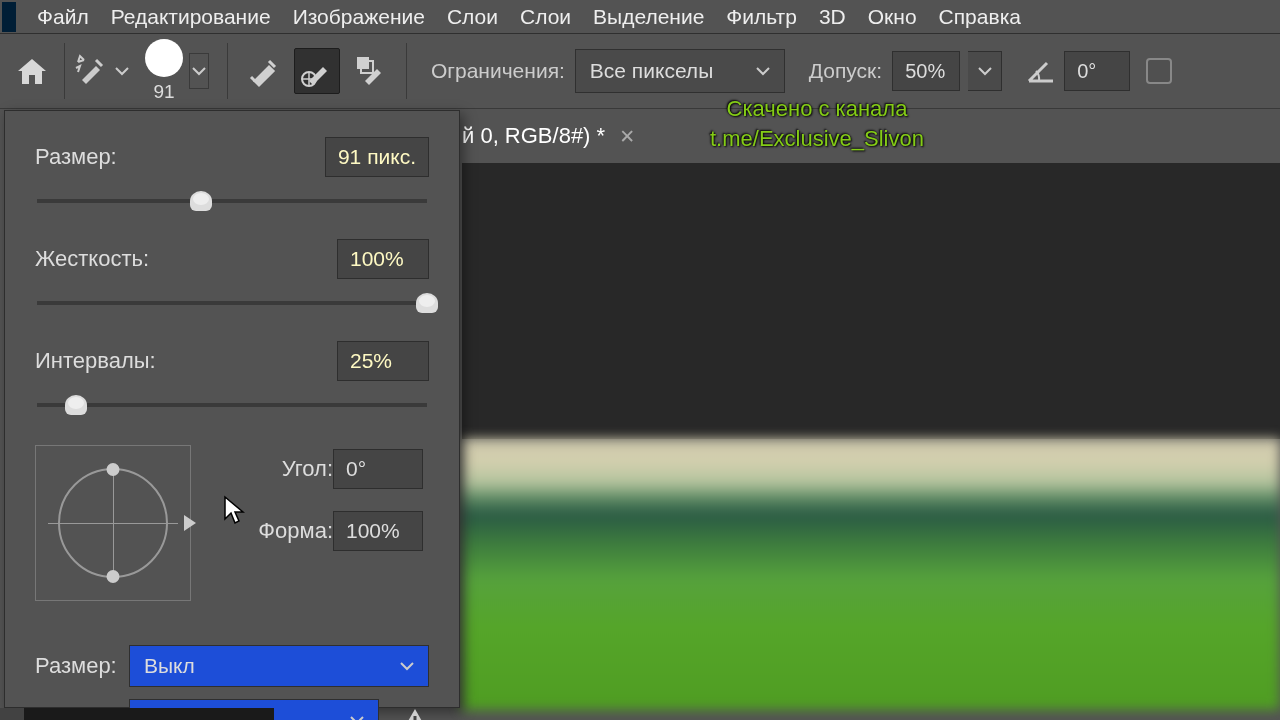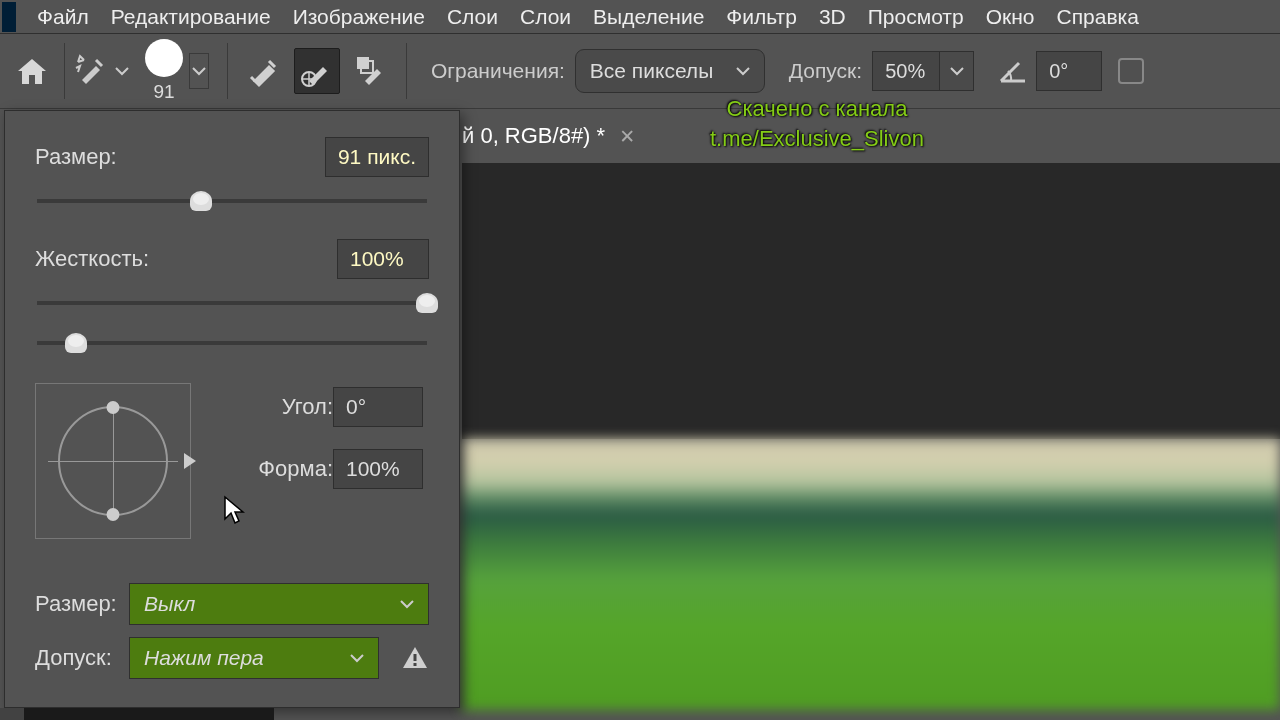--- a/index.html
+++ b/index.html
@@ -72,21 +72,21 @@
 
   .angle-fields { margin-left:66px; display:flex; flex-direction:column; gap:22px; margin-top:6px;}
   .af-row { display:flex; align-items:center; }
   .af-label { color:#ddd; font-size:22px; min-width:76px; text-align:right;}
   .af-val { min-width:90px; height:40px; background:#454545; border:1px solid #2e2e2e; color:#ddd; font-size:21px; display:flex; align-items:center; padding:0 12px;}
 
   .cursor { position:absolute; left:218px; top:384px; width:22px; height:30px; z-index:50;}
 
   .combo-row { display:flex; align-items:center; gap:12px; margin-top:20px;}
   .combo-label { color:#ddd; font-size:22px; min-width:82px;}
-  .combo { flex:1; height:42px; background:#4d7c0f; border:1px solid #2f2f2f; display:flex; align-items:center; padding:0 14px; color:#ddd; font-size:21px;font-style:italic;}
+  .combo { flex:1; height:42px; background:#1d4ed8; border:1px solid #2f2f2f; display:flex; align-items:center; padding:0 14px; color:#ddd; font-size:21px;}
   .combo .cchev { margin-left:auto;}
   .warn { width:28px; height:28px; margin-left:10px;}
 
   .tools-strip { position:absolute; left:0; top:708px; width:24px; height:12px; background:#424242;}
   .footer-bar { position:absolute; left:24px; top:708px; width:250px; height:12px; background:#1a1a1a;}
 
   svg { display:block; }
 </style>
 </head>
 <body>
@@ -94,21 +94,20 @@
 <div class="menubar">
   <div class="ps-logo"></div>
   <div class="menu-item">Файл</div>
   <div class="menu-item">Редактирование</div>
   <div class="menu-item">Изображение</div>
   <div class="menu-item">Слои</div>
   <div class="menu-item">Слои</div>
   <div class="menu-item">Выделение</div>
   <div class="menu-item">Фильтр</div>
   <div class="menu-item">3D</div>
-  <div class="menu-item">Просмотр</div>
   <div class="menu-item">Окно</div>
   <div class="menu-item">Справка</div>
 </div>
 
 <div class="optbar">
   <div class="home-btn">
     <svg width="34" height="30" viewBox="0 0 34 30">
         <path d="M17 3 L31 15 L27 15 L27 28 L20 28 L20 19 L14 19 L14 28 L7 28 L7 15 L3 15 Z" fill="#d8d8d8"></path>
       </svg>
   </div>
@@ -160,31 +159,31 @@
     <svg width="36" height="36" viewBox="0 0 36 36">
         <path d="M12 28 L24 16 L28 20 L16 32 Z" fill="#d0d0d0"></path>
         <rect x="4" y="4" width="12" height="12" fill="#d0d0d0"></rect>
         <rect x="8" y="8" width="12" height="12" fill="none" stroke="#d0d0d0" stroke-width="2"></rect>
       </svg>
   </div>
 
   <div class="tool-sep"></div>
 
   <div class="opt-label">Ограничения:</div>
-  <div class="select-box" style="width:190px;border-radius:9px;">
+  <div class="select-box" style="width:210px;">
     <span>Все пикселы</span>
     <span class="sel-chev">
       <svg width="14" height="9">
           <path d="M1 1 L7 7 L13 1" stroke="#ccc" stroke-width="2" fill="none"></path>
         </svg>
     </span>
   </div>
 
   <div class="opt-label" style="margin-left:24px;">Допуск:</div>
-  <div style="display:flex;">
+  <div style="display:flex;gap:8px;">
     <div class="num-field" style="width:68px;">50%</div>
     <div class="num-field-drop">
       <svg width="14" height="9">
           <path d="M1 1 L7 7 L13 1" stroke="#ccc" stroke-width="2" fill="none"></path>
         </svg>
     </div>
   </div>
 
   <div class="angle-icon">
     <svg width="32" height="28" viewBox="0 0 32 28">
@@ -223,20 +222,24 @@
   </div>
 
   <div class="row">
     <div class="row-label">Жесткость:</div>
     <div class="val-box">100%</div>
   </div>
   <div class="slider-track">
     <div class="thumb" style="left:100%;"></div>
   </div>
 
+  <div class="row">
+    <div class="row-label">Интервалы:</div>
+    <div class="val-box">25%</div>
+  </div>
   <div class="slider-track">
     <div class="thumb" style="left:10%;"></div>
   </div>
 
   <div style="display:flex; align-items:flex-start; margin-top:4px;">
     <div class="angle-widget">
       <div class="angle-circle">
         <div class="angle-cross-h"></div>
         <div class="angle-cross-v"></div>
         <div class="dot-top"></div>

